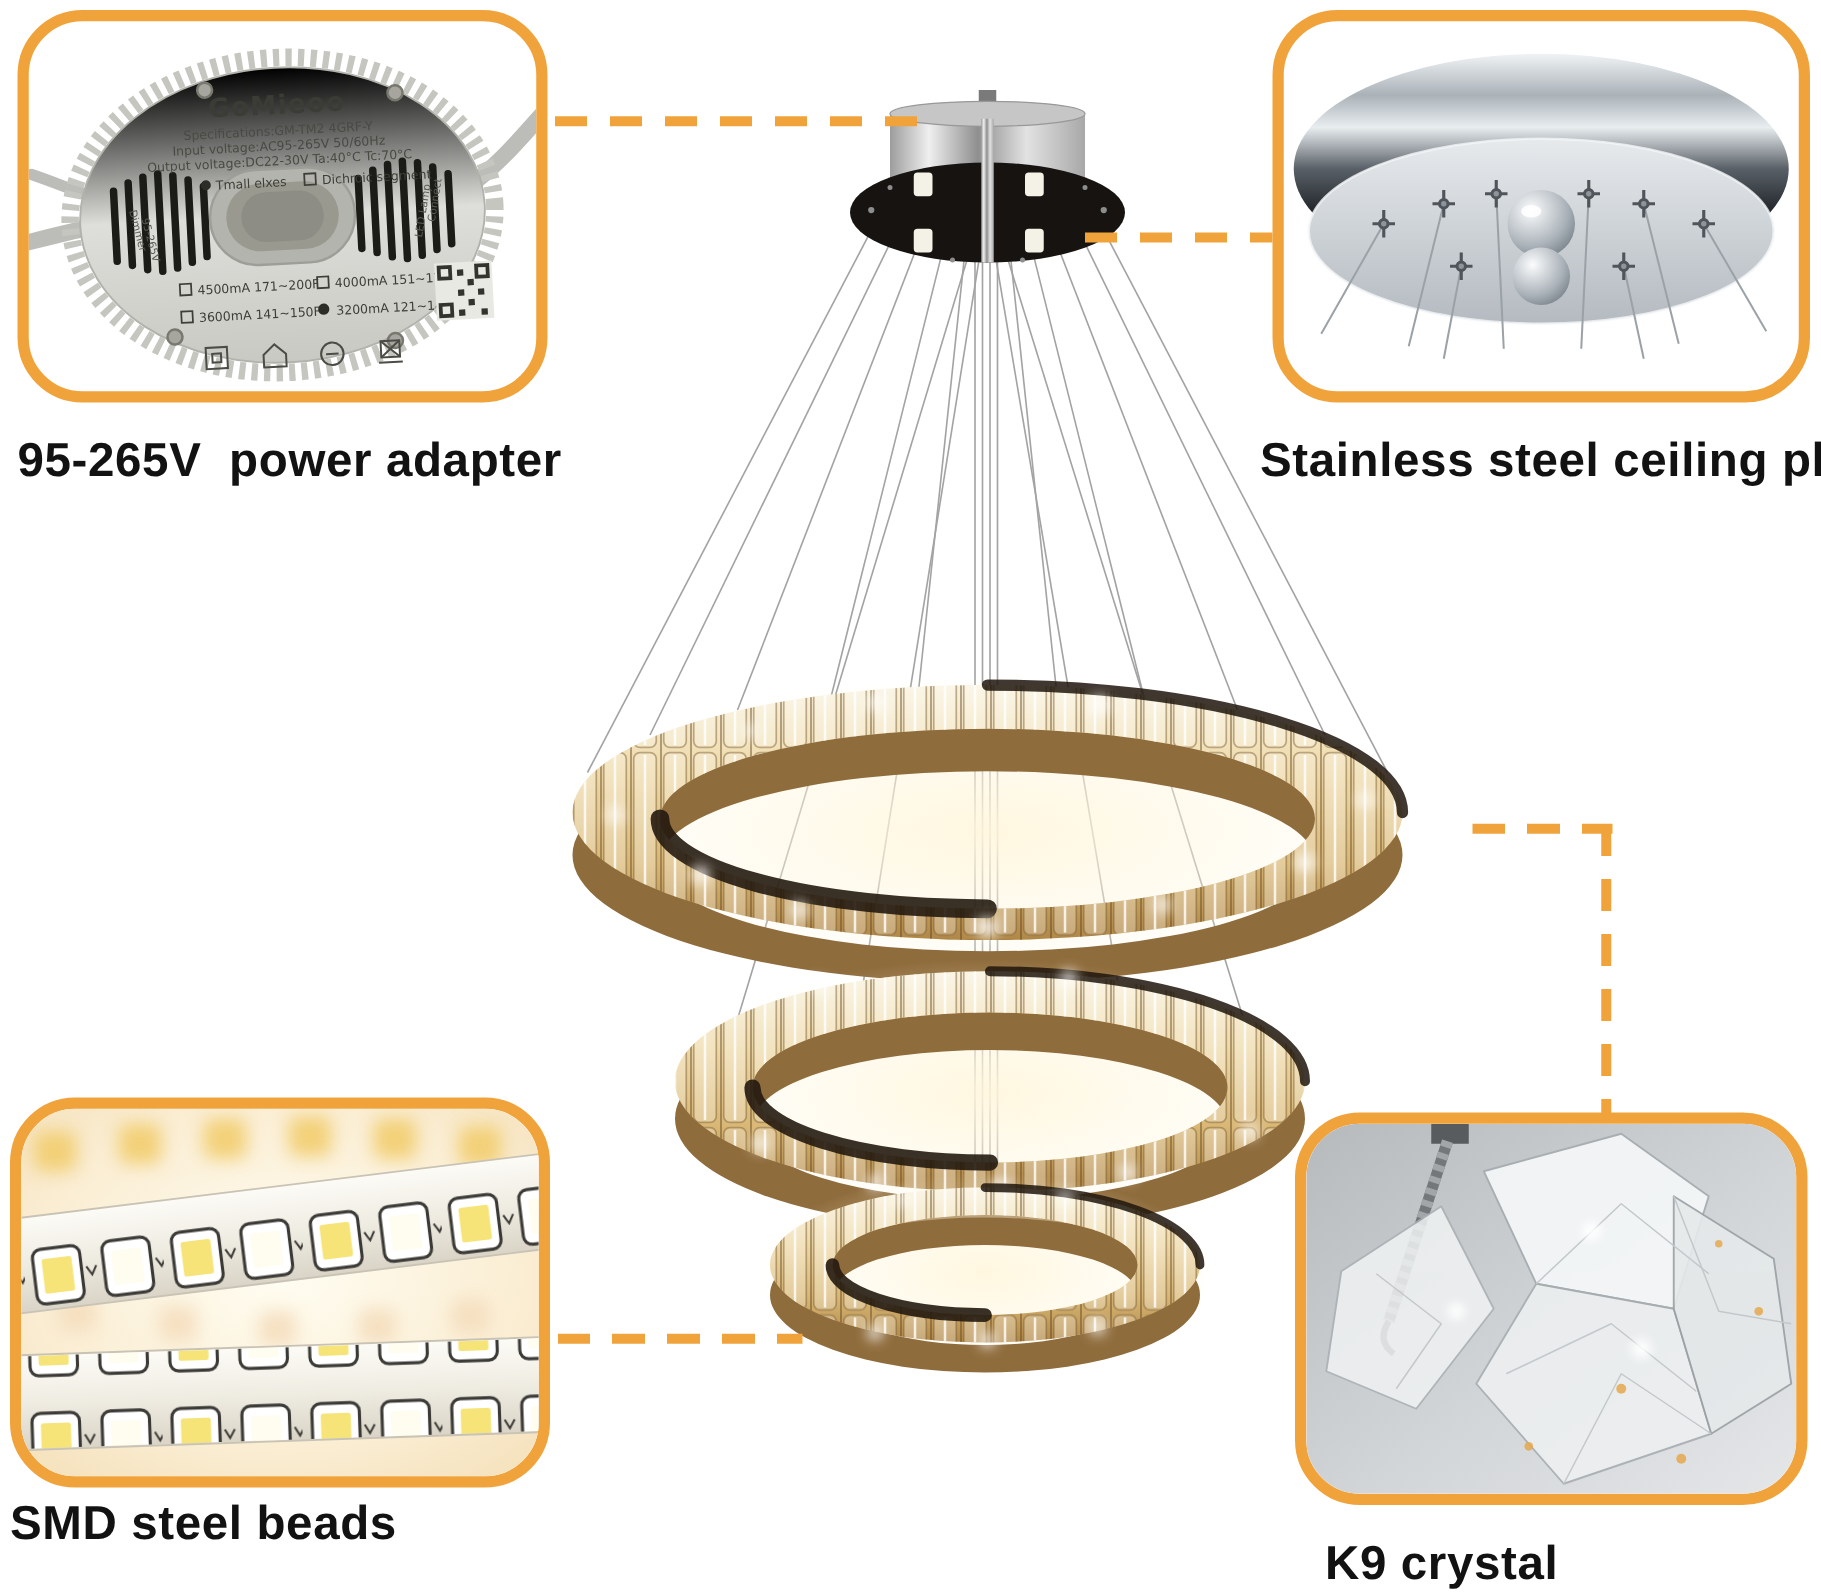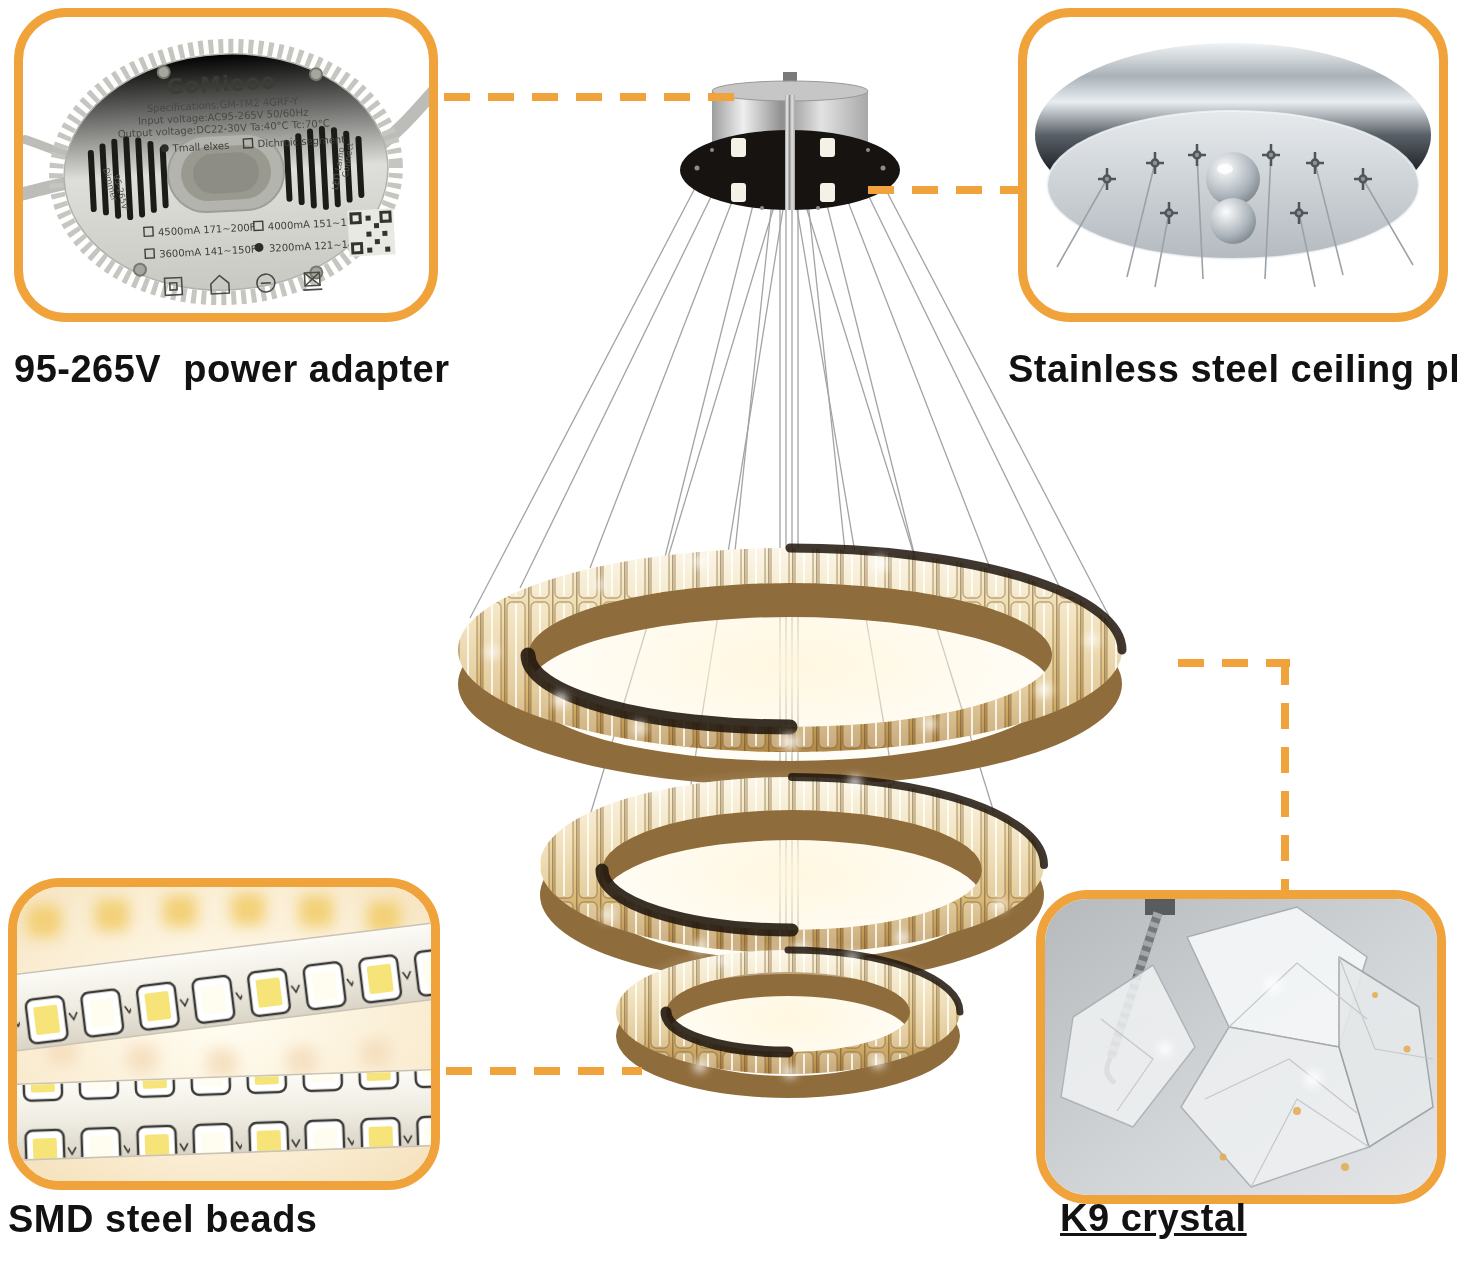--- a/index.html
+++ b/index.html
@@ -476,15 +476,15 @@
             <circle cx="330" cy="96" r="3"></circle>
         </g>
         <g fill="#ffffff" filter="url(#blur4)" opacity="0.9">
           <circle cx="228" cy="86" r="8"></circle>
             <circle cx="120" cy="150" r="7"></circle>
             <circle cx="268" cy="180" r="8"></circle>
         </g>
       </g>
     </svg>
   </div>
-  <div class="caption" style="left:1060px;top:1197px;text-decoration:underline;">K9 crystal</div>
+  <div class="caption" style="left:1060px;top:1230px;">K9 crystal</div>
 
 </div>
 
 </body></html>

